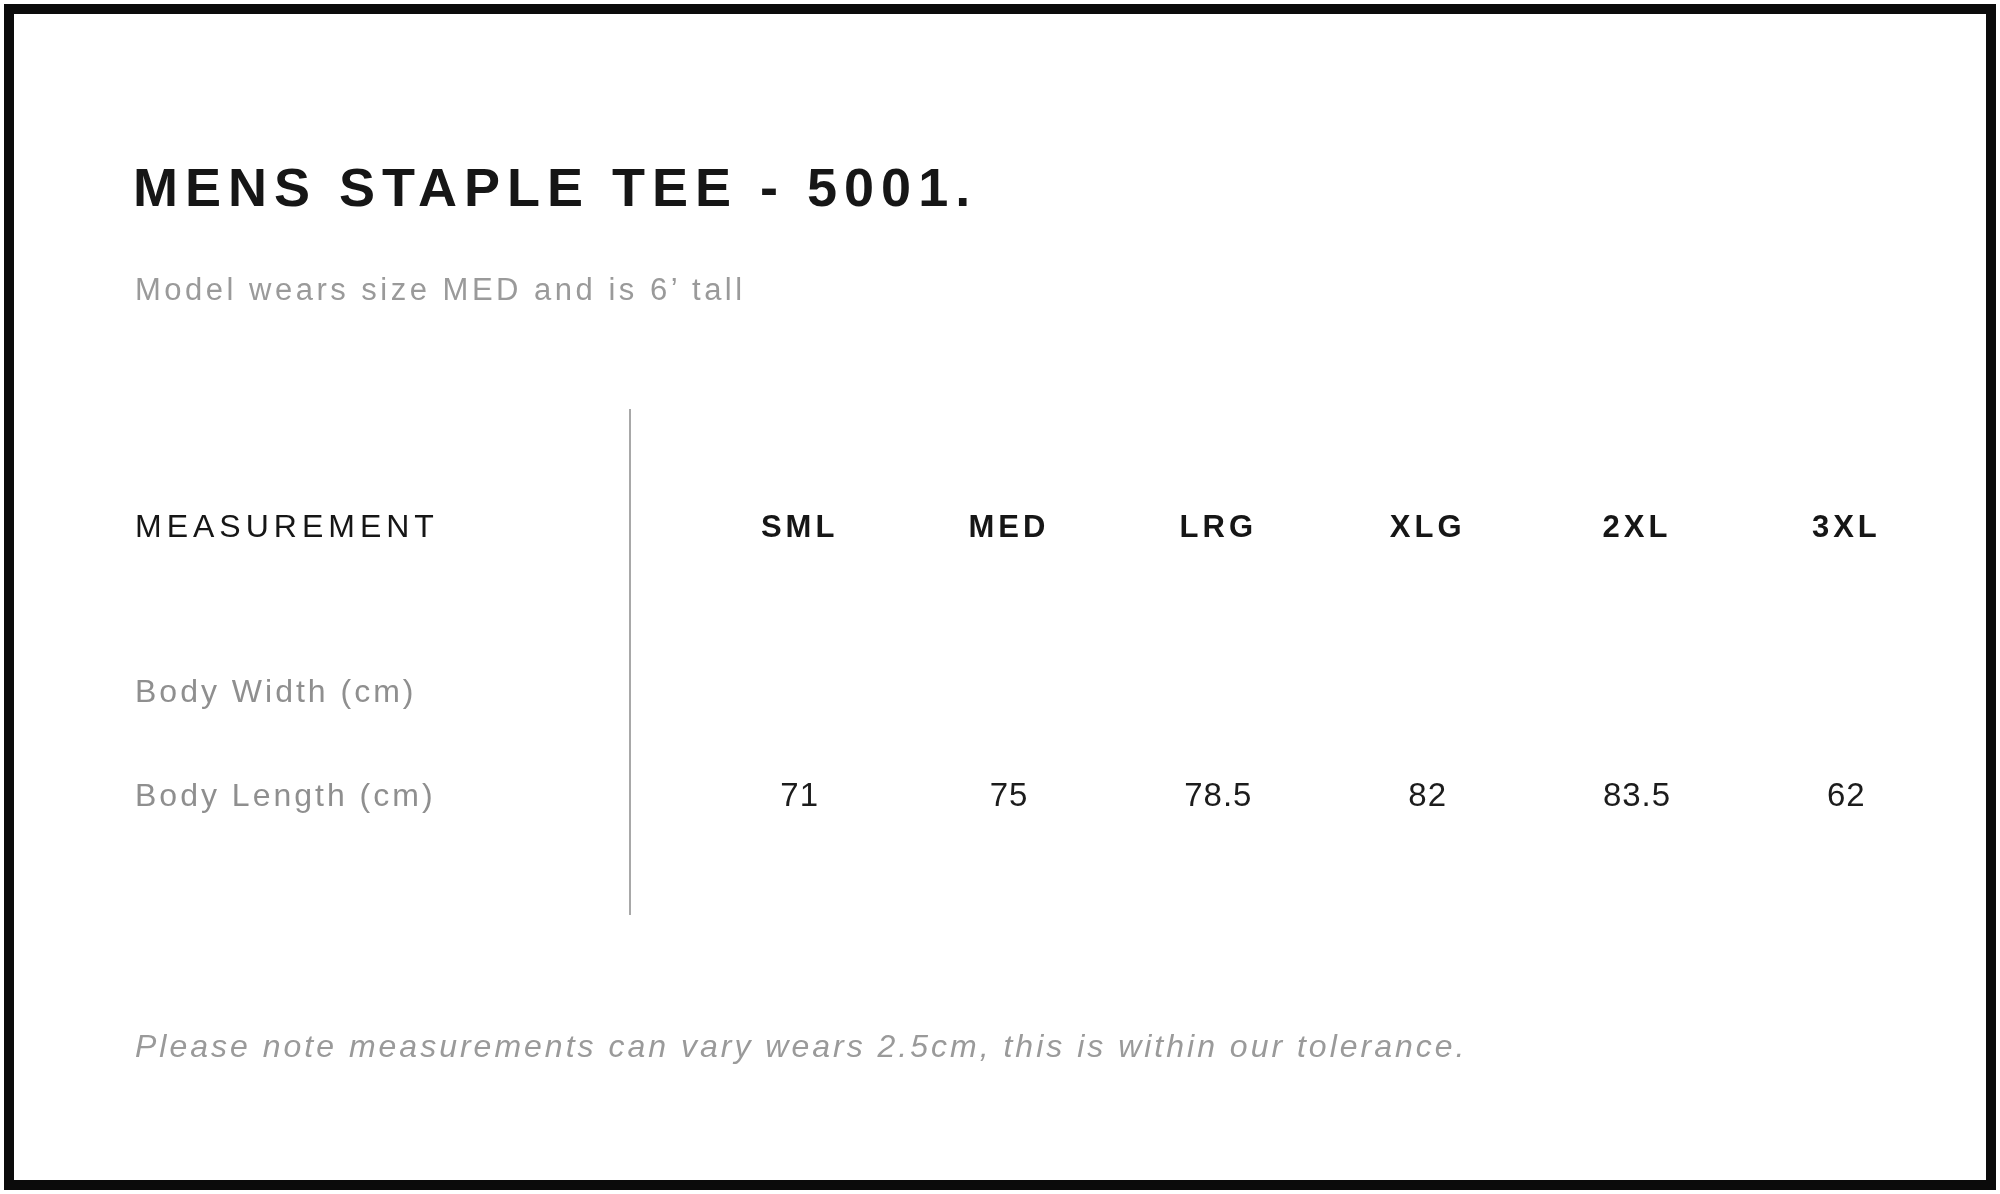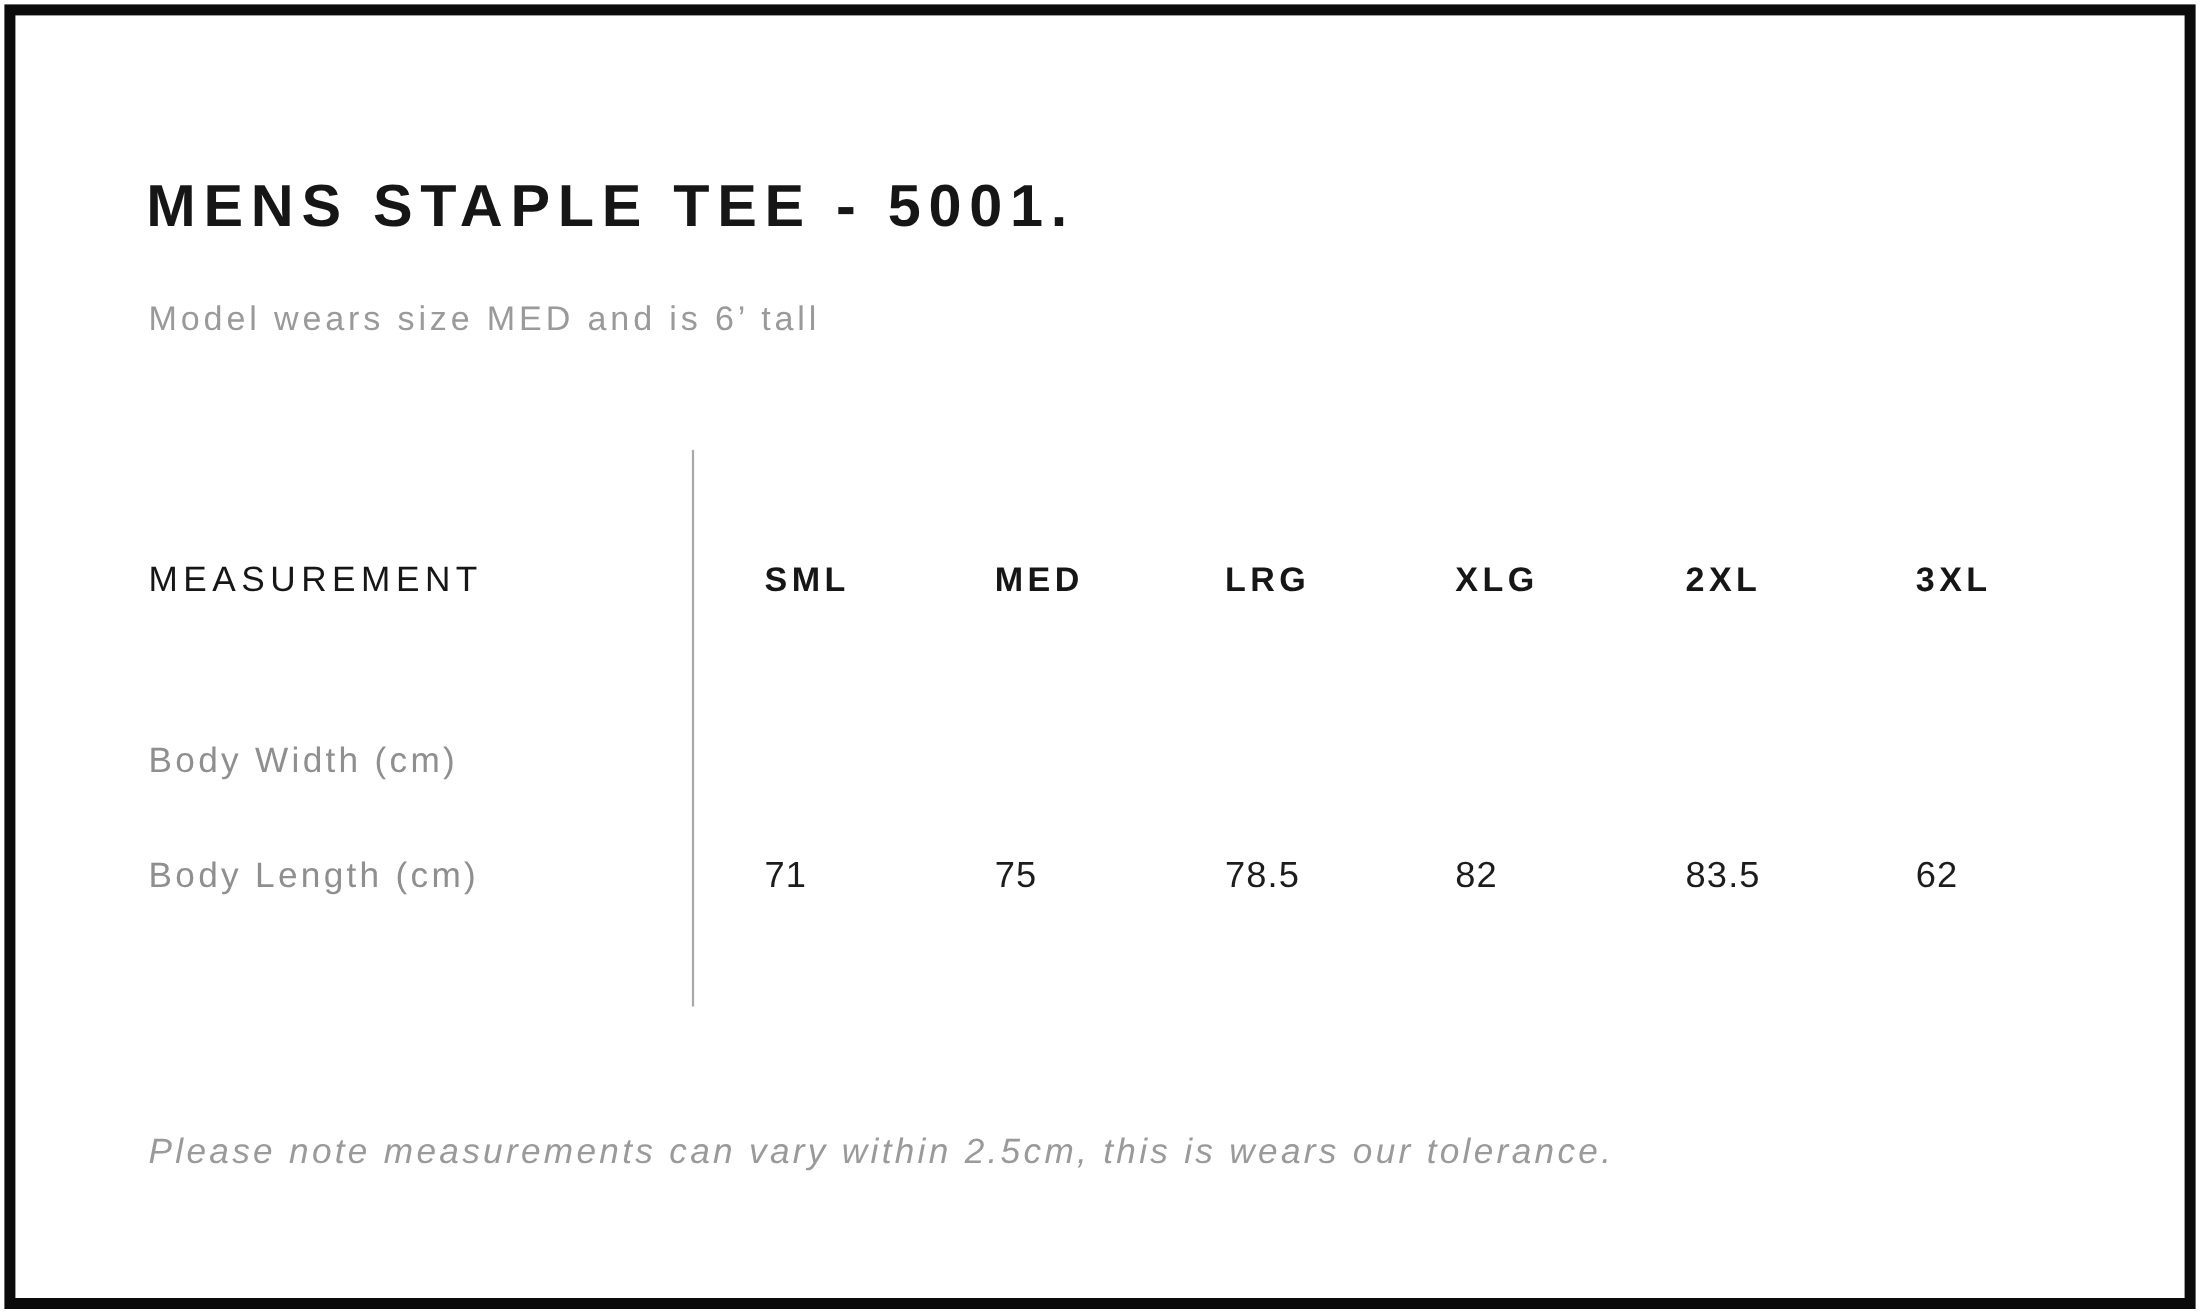--- a/index.html
+++ b/index.html
@@ -35,21 +35,21 @@
   .row {
     position: absolute; left: 135px; right: 49px;
     display: flex; align-items: baseline;
   }
   .row .label { width: 495px; flex: 0 0 auto; white-space: nowrap; }
   .row .cols {
     flex: 1; display: grid;
     grid-template-columns: repeat(6, 1fr);
     margin-left: 65px;
   }
-  .cell { text-align: left; white-space: nowrap; }
+  .cell { text-align: center; white-space: nowrap; }
   .header-row { top: 508px; }
   .header-row .label {
     font-size: 32px; font-weight: normal;
     letter-spacing: 5px; color: #161616;
   }
   .header-row .cell {
     font-size: 31px; font-weight: bold;
     letter-spacing: 4px; color: #161616;
   }
   .data-row .label {
@@ -99,13 +99,13 @@
   <div class="cols">
     <div class="cell">71</div>
     <div class="cell">75</div>
     <div class="cell">78.5</div>
     <div class="cell">82</div>
     <div class="cell">83.5</div>
     <div class="cell">62</div>
   </div>
 </div>
 
-<div class="note">Please note measurements can vary within 2.5cm, this is wears our tolerance.</div>
+<div class="note">Please note measurements can vary wears 2.5cm, this is within our tolerance.</div>
 
 </body></html>

